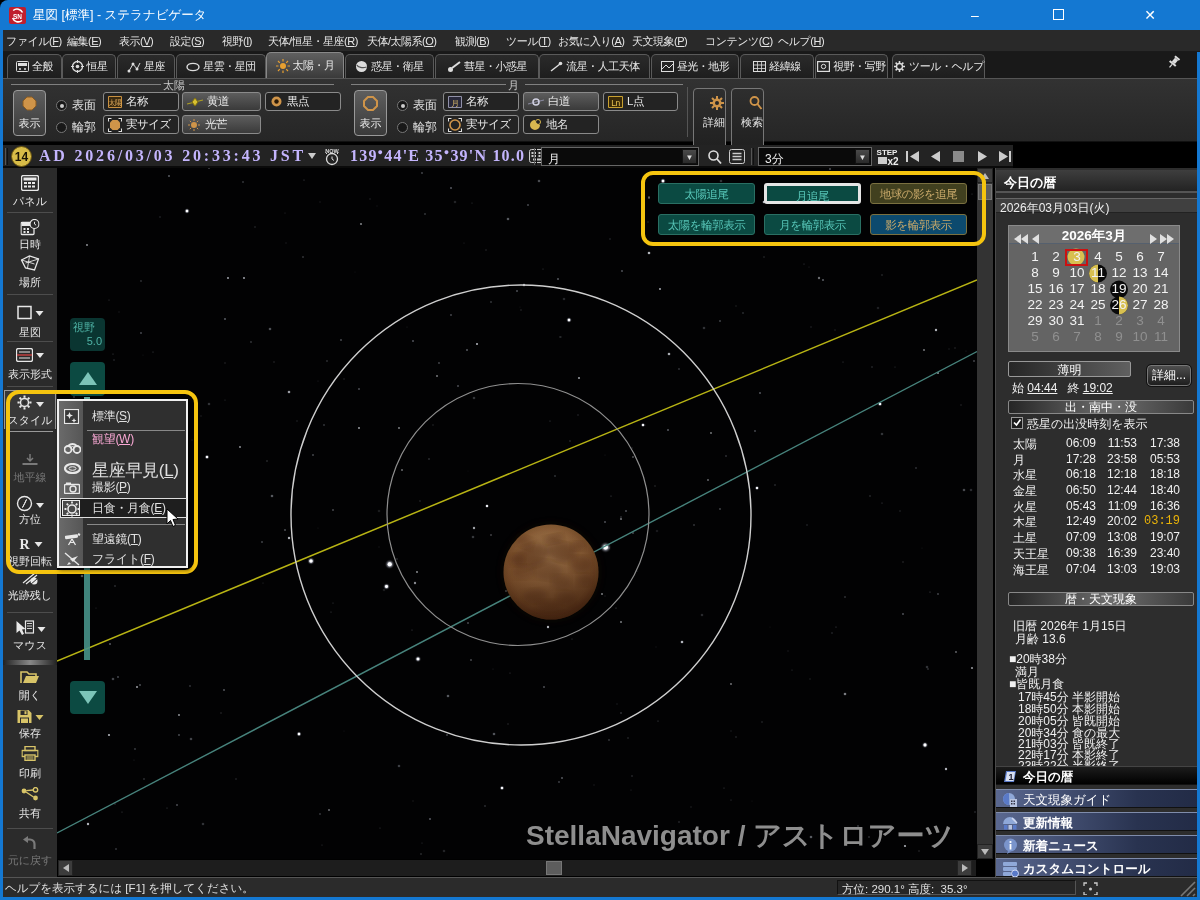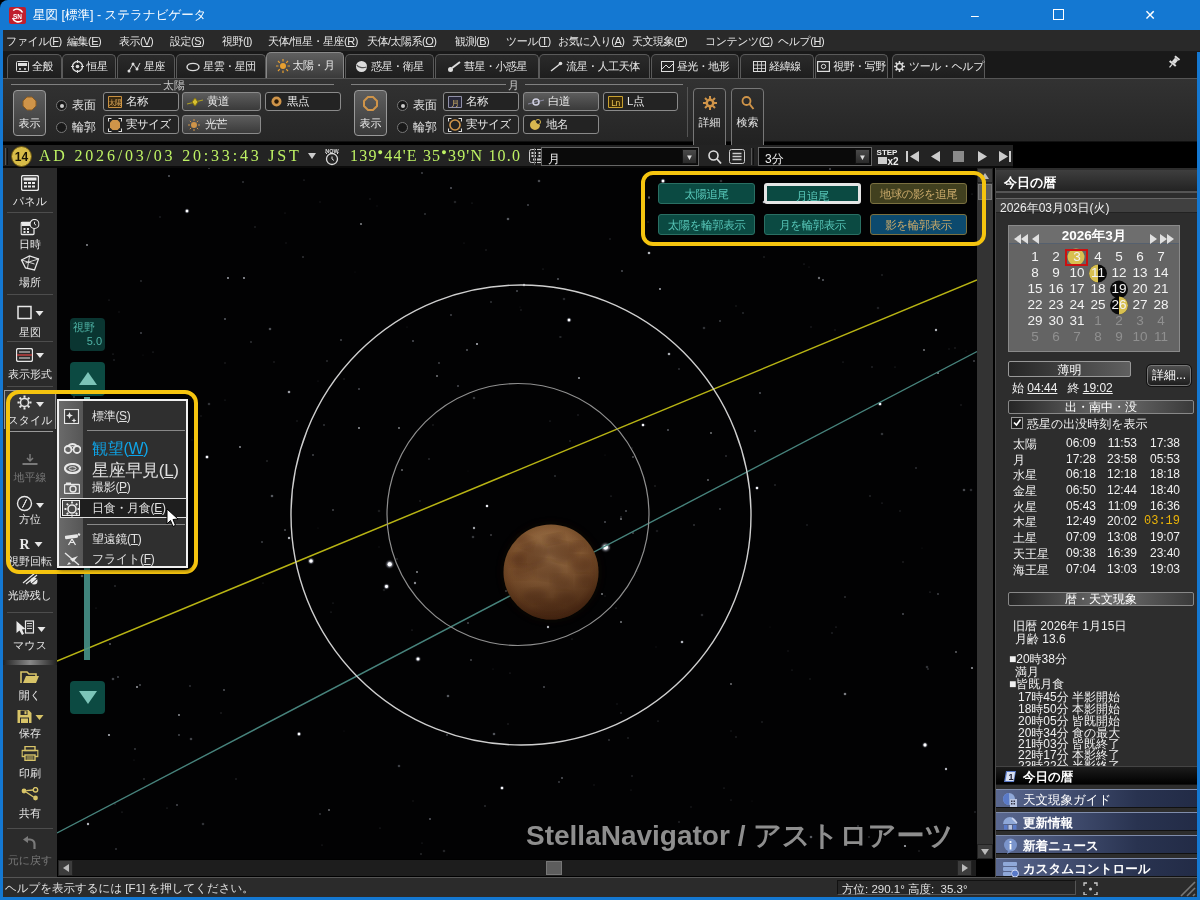--- a/index.html
+++ b/index.html
@@ -19,24 +19,24 @@
 
 #toolbar{left:3px;top:78px;width:1194px;height:64px;background:linear-gradient(#323232,#262626);border-top:1px solid #555;border-bottom:1px solid #111;color:#ddd;}
 .seclab{position:absolute;top:-1px;font-size:11px;color:#ccc;}
 .secline{position:absolute;top:5px;height:1px;background:#808080;}
 .tbtn{position:absolute;border:1px solid #8a8a8a;border-radius:3px;background:#232323;color:#e8e8e8;font-size:11.5px;letter-spacing:-0.5px;white-space:nowrap;display:flex;align-items:center;gap:4px;padding-left:4px;}
 .tbtn.on{background:linear-gradient(#5d5d5d,#3a3a3a);}
 .bigbtn{position:absolute;width:33px;height:46px;border:1px solid #999;border-radius:4px;background:linear-gradient(#5e5e5e,#3a3a3a);color:#eee;font-size:11px;text-align:center;}
 .radio{position:absolute;font-size:12px;color:#e0e0e0;display:flex;align-items:center;gap:5px;}
 .rdot{width:11px;height:11px;border-radius:50%;background:#181818;border:1px solid #777;position:relative;}
 .rdot.sel:after{content:"";position:absolute;left:2.5px;top:2.5px;width:4px;height:4px;border-radius:50%;background:#ccc;}
-.vbtn{position:absolute;width:33px;height:63px;border:1px solid #777;border-radius:4px;background:linear-gradient(#2e2e2e,#202020);color:#e8e8e8;font-size:11px;text-align:center;}
+.vbtn{position:absolute;width:33px;height:63px;border:1px solid #777;border-radius:4px;background:linear-gradient(#2e2e2e,#202020);color:#e8e8e8;font-size:11px;text-align:right;}
 
 #timebar{left:3px;top:145px;width:1010px;height:23px;background:#232323;border-bottom:2px solid #0a0a0a;color:#dcdcd2;}
-#timebar .dt{font-family:"Liberation Serif",serif;font-weight:normal;font-size:16px;letter-spacing:1.7px;position:absolute;top:2px;color:#bef264;}
+#timebar .dt{font-family:"Liberation Serif",serif;font-weight:bold;font-size:16px;letter-spacing:1.7px;position:absolute;top:2px;color:#c4b5fd;}
 .combo{position:absolute;background:#0a0a0a;border:1px solid #666;height:19px;}
 .combo .arr{position:absolute;right:1px;top:1px;width:15px;height:15px;background:linear-gradient(#4a4a4a,#2a2a2a);border:1px solid #111;color:#ddd;font-size:8px;text-align:center;line-height:15px;}
 .grip{position:absolute;width:3px;height:17px;border-left:1px solid #555;border-right:1px solid #111;top:3px;}
 
 #sidebar{left:3px;top:168px;width:54px;height:709px;background:#2b2b2b;color:#e8e8e8;}
 .sbitem{position:absolute;width:54px;text-align:center;font-size:11px;color:#e8e8e8;}
 .sbsep{position:absolute;left:4px;width:46px;height:1px;background:#4d4d4d;}
 
 #sky{left:57px;top:168px;width:920px;height:691px;background:#020203;overflow:hidden;}
 
@@ -1129,21 +1129,21 @@
         <path d="M10 9l0.7 1.8 1.8 0.7-1.8 0.7-0.7 1.8-0.7-1.8-1.8-0.7 1.8-0.7z" fill="#e8e8e8"></path>
       </svg></div>
     <div style="position:absolute;left:33px;top:7px;font-size:12px;color:#e0e0e0;white-space:nowrap;letter-spacing:-0.3px">標準(<u>S</u>)</div>
     <div style="position:absolute;left:28px;top:29px;width:98px;height:1px;background:#888"></div>
     <div style="position:absolute;left:5px;top:39px"><svg width="17" height="12">
         <circle cx="4" cy="7.5" r="3.5" fill="none" stroke="#e8e8e8" stroke-width="1.8"></circle>
         <circle cx="13" cy="7.5" r="3.5" fill="none" stroke="#e8e8e8" stroke-width="1.8"></circle>
         <path d="M4 4 Q8.5 0 13 4" fill="none" stroke="#e8e8e8" stroke-width="1.8"></path>
         <circle cx="8.5" cy="6" r="1.5" fill="none" stroke="#e8e8e8"></circle>
       </svg></div>
-    <div style="position:absolute;left:33px;top:38px;font-size:16px;color:#0ea5e9;white-space:nowrap;letter-spacing:-0.3px">観望(<u>W</u>)</div>
+    <div style="position:absolute;left:33px;top:30px;font-size:12px;color:#f9a8d4;white-space:nowrap;letter-spacing:-0.3px">観望(<u>W</u>)</div>
     <div style="position:absolute;left:5px;top:59px"><svg width="17" height="11">
         <ellipse cx="8.5" cy="5.5" rx="7.5" ry="4.5" fill="none" stroke="#e8e8e8" stroke-width="2.2"></ellipse>
         <ellipse cx="8.5" cy="5.5" rx="3.5" ry="1.8" fill="none" stroke="#e8e8e8" stroke-width="1"></ellipse>
       </svg></div>
     <div style="position:absolute;left:33px;top:58px;font-size:17px;color:#e0e0e0;white-space:nowrap;letter-spacing:-0.3px">星座早見(<u>L</u>)</div>
     <div style="position:absolute;left:5px;top:79px"><svg width="16" height="12">
         <rect x="0.5" y="2.5" width="15" height="9" rx="1" fill="none" stroke="#e8e8e8" stroke-width="1.4"></rect>
         <rect x="2" y="0.5" width="5" height="2.5" fill="#e8e8e8"></rect>
         <circle cx="9" cy="7" r="3" fill="none" stroke="#e8e8e8" stroke-width="1.4"></circle>
       </svg></div>

